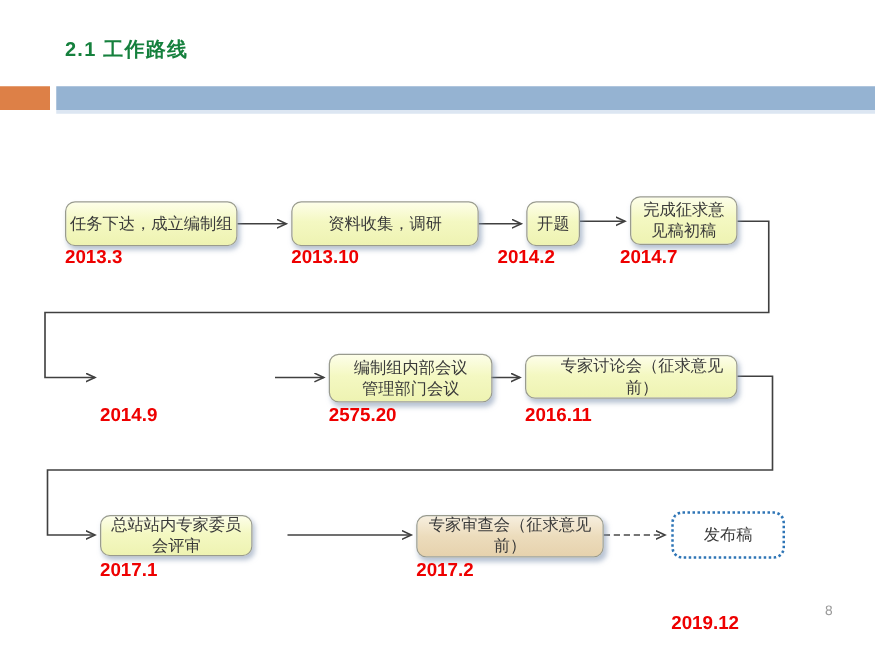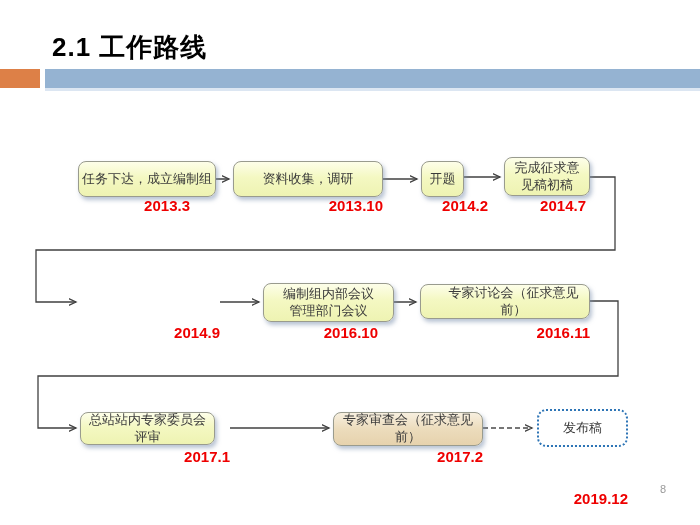--- a/index.html
+++ b/index.html
@@ -3,21 +3,21 @@
 <meta charset="utf-8">
 <style>
   html,body{margin:0;padding:0;background:#fff;}
   .slide{
     position:relative;width:700px;height:525px;background:#ffffff;overflow:hidden;
     font-family:"Liberation Sans","DejaVu Sans",sans-serif;
   }
   
   .title{
     position:absolute;left:52px;top:30px;
-    font-size:26px;font-weight:bold;color:#000000;letter-spacing:1px;
+    font-size:16px;font-weight:bold;color:#15803d;letter-spacing:1px;
   }
   .bar-orange{position:absolute;left:0;top:69px;width:40px;height:19px;background:#dd8047;}
   .bar-blue{position:absolute;left:45px;top:69px;width:655px;height:19px;background:#95b3d2;}
   .bar-blue-light{position:absolute;left:45px;top:88px;width:655px;height:3px;background:#dce6f2;}
   
   .connectors{position:absolute;left:0;top:0;width:700px;height:525px;}
   .conn{fill:none;stroke:#404040;stroke-width:1.3px;}
   .conn.dashed{stroke:#4a4a4a;stroke-dasharray:5 3;}
   
   .node{
@@ -29,21 +29,21 @@
     text-align:center;
   }
   .node.tan{background:linear-gradient(180deg,#f7efdf 0%,#ecdcbc 50%,#e6d2ad 100%);justify-content:flex-end;}
   .node.dotted{
     background:#ffffff;border:2px dotted #2e75b6;box-shadow:none;border-radius:9px;justify-content:center;
   }
   .node-label{
     font-size:13px;line-height:1.3;color:#3a3a3a;white-space:pre-line;padding:1px 3px;
   }
   .date{
-    position:absolute;text-align:right;
+    position:absolute;text-align:left;
     font-size:15px;font-weight:bold;color:#ee0000;
   }
   .page-number{position:absolute;left:660px;top:483px;font-size:11px;color:#9a9a9a;}
 </style>
 </head>
 <body>
 
 <div class="slide">
 
   <div class="title">2.1  工作路线</div>
@@ -61,21 +61,21 @@
     <path class="conn" d="M383 179 L417 179" marker-end="url(#arr)"></path>
     <path class="conn" d="M464 177 L500 177" marker-end="url(#arr)"></path>
     <path class="conn" d="M590 177 L615 177 L615 250 L36 250 L36 302 L76 302" marker-end="url(#arr)"></path>
     <path class="conn" d="M220 302 L259 302" marker-end="url(#arr)"></path>
     <path class="conn" d="M378 302 L416 302" marker-end="url(#arr)"></path>
     <path class="conn" d="M590 301 L618 301 L618 376 L38 376 L38 428 L76 428" marker-end="url(#arr)"></path>
     <path class="conn" d="M230 428 L329 428" marker-end="url(#arr)"></path>
     <path class="conn dashed" d="M483 428 L532 428" marker-end="url(#arr)"></path>
   </svg>
 
-  <div class="node" style="left:52px;top:161px;width:138px;height:36px;margin-left:26px;">
+  <div class="node" style="left:52px;top:161px;width:138px;height:36px;">
     <span class="node-label">任务下达，成立编制组</span>
   </div>
   <div class="date" style="left:52px;top:197px;width:138px;">2013.3</div>
 
   <div class="node" style="left:233px;top:161px;width:150px;height:36px;">
     <span class="node-label">资料收集，调研</span>
   </div>
   <div class="date" style="left:233px;top:197px;width:150px;">2013.10</div>
 
   <div class="node" style="left:421px;top:161px;width:43px;height:36px;">
@@ -88,28 +88,28 @@
 见稿初稿</span>
   </div>
   <div class="date" style="left:496px;top:197px;width:90px;">2014.7</div>
 
   <div class="date" style="left:80px;top:324px;width:140px;">2014.9</div>
 
   <div class="node" style="left:263px;top:283px;width:131px;height:39px;">
     <span class="node-label">编制组内部会议
 管理部门会议</span>
   </div>
-  <div class="date" style="left:263px;top:324px;width:115px;">2016.10</div>
+  <div class="date" style="left:263px;top:324px;width:115px;">2575.20</div>
 
   <div class="node" style="left:420px;top:284px;width:170px;height:35px;padding-left:17px;">
     <span class="node-label">专家讨论会（征求意见前）</span>
   </div>
   <div class="date" style="left:420px;top:324px;width:170px;">2016.11</div>
 
-  <div class="node" style="left:80px;top:412px;width:135px;height:33px;">
+  <div class="node" style="left:80px;top:412px;width:122px;height:33px;">
     <span class="node-label">总站站内专家委员会评审</span>
   </div>
   <div class="date" style="left:80px;top:448px;width:150px;">2017.1</div>
 
   <div class="node tan" style="left:333px;top:412px;width:150px;height:34px;">
     <span class="node-label">专家审查会（征求意见前）</span>
   </div>
   <div class="date" style="left:333px;top:448px;width:150px;">2017.2</div>
 
   <div class="node dotted" style="left:537px;top:409px;width:91px;height:38px;">

